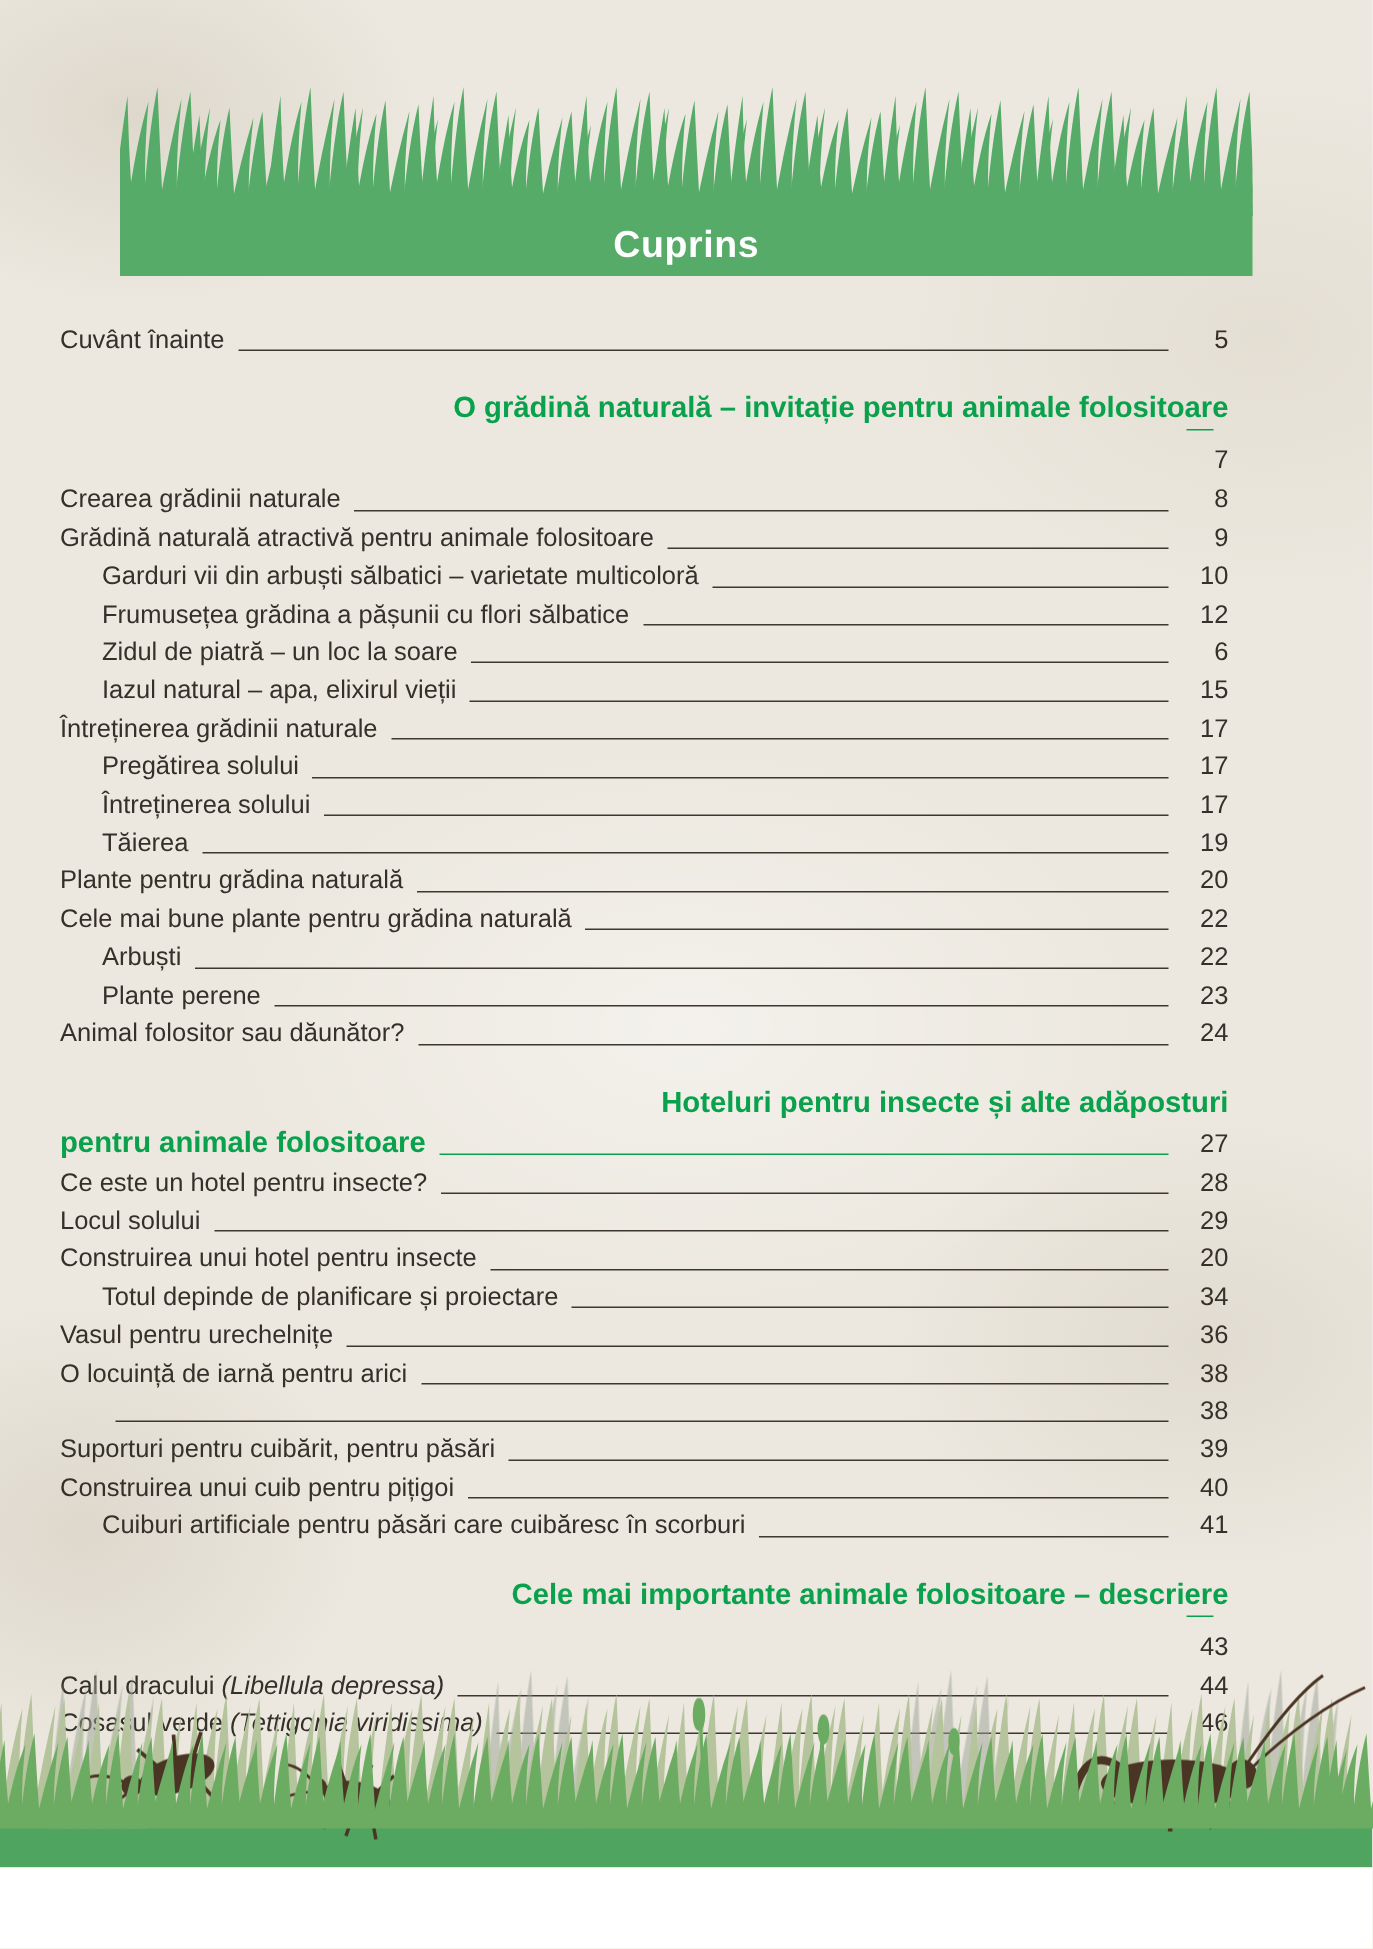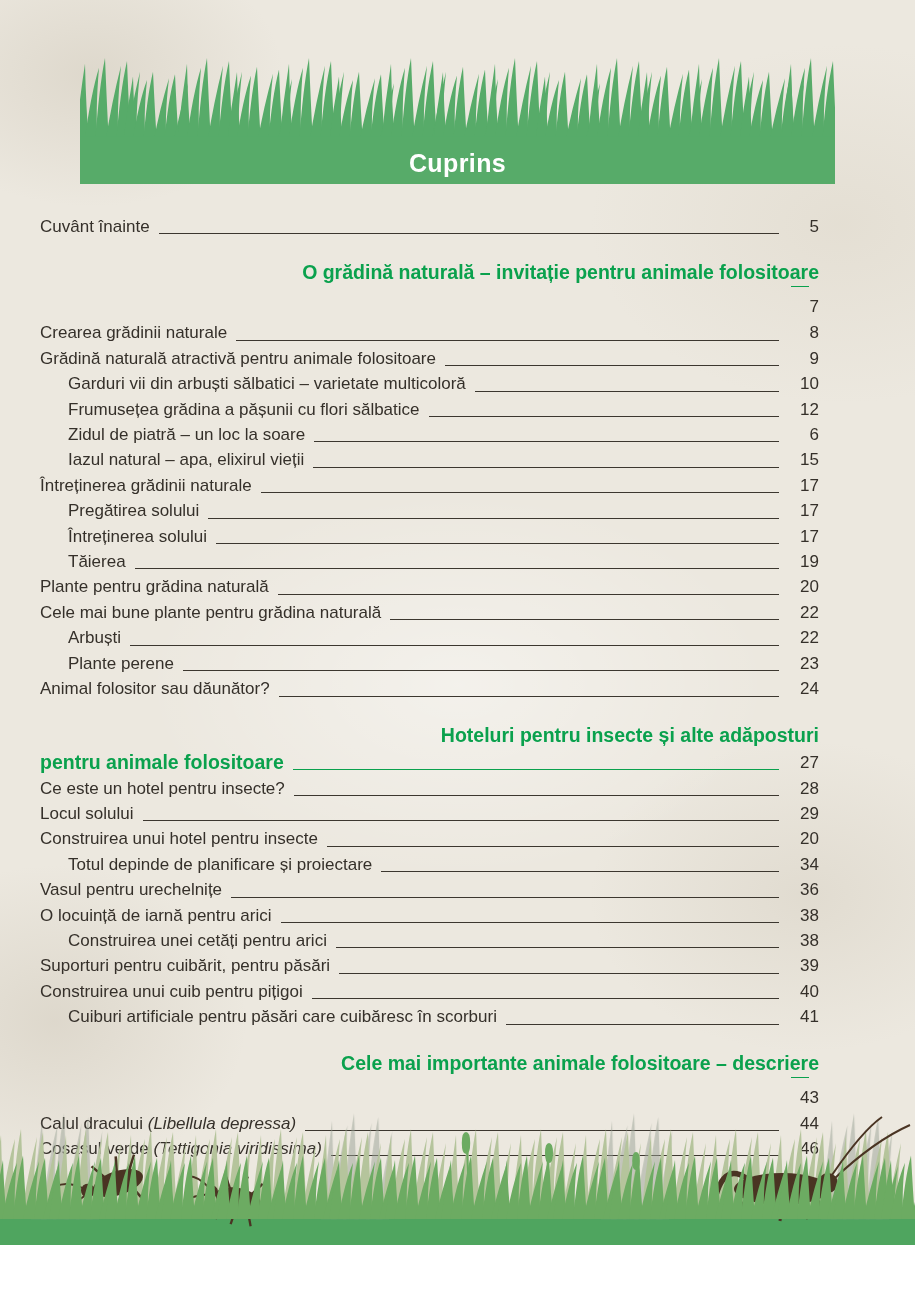--- a/index.html
+++ b/index.html
@@ -210,21 +210,20 @@
         <span class="label"><span>Vasul pentru urechelnițe</span></span>
         <span class="leader"></span>
         <span class="pageno">36</span>
       </div>
       <div class="row normal">
         <span class="label"><span>O locuință de iarnă pentru arici</span></span>
         <span class="leader"></span>
         <span class="pageno">38</span>
       </div>
       <div class="row sub">
-        <span class="label"><span>Construirea unei cetăți pentru arici</span></span>
         <span class="leader"></span>
         <span class="pageno">38</span>
       </div>
       <div class="row normal">
         <span class="label"><span>Suporturi pentru cuibărit, pentru păsări</span></span>
         <span class="leader"></span>
         <span class="pageno">39</span>
       </div>
       <div class="row normal">
         <span class="label"><span>Construirea unui cuib pentru pițigoi</span></span>

